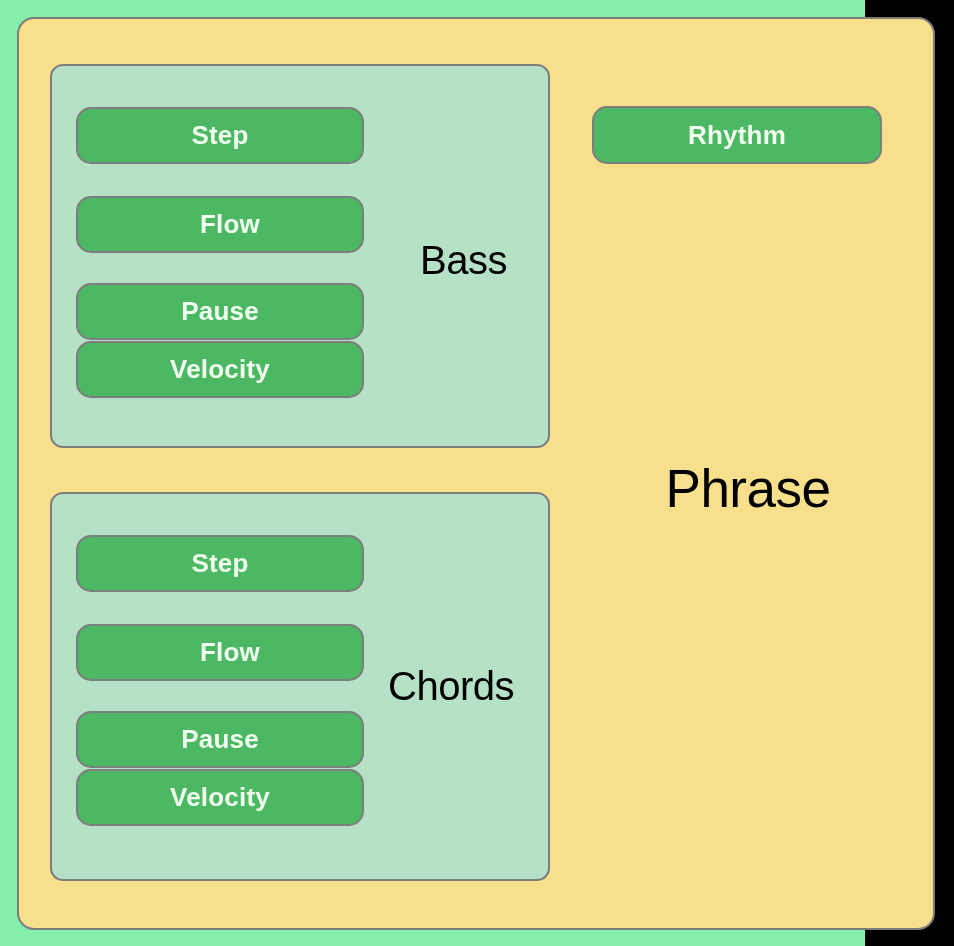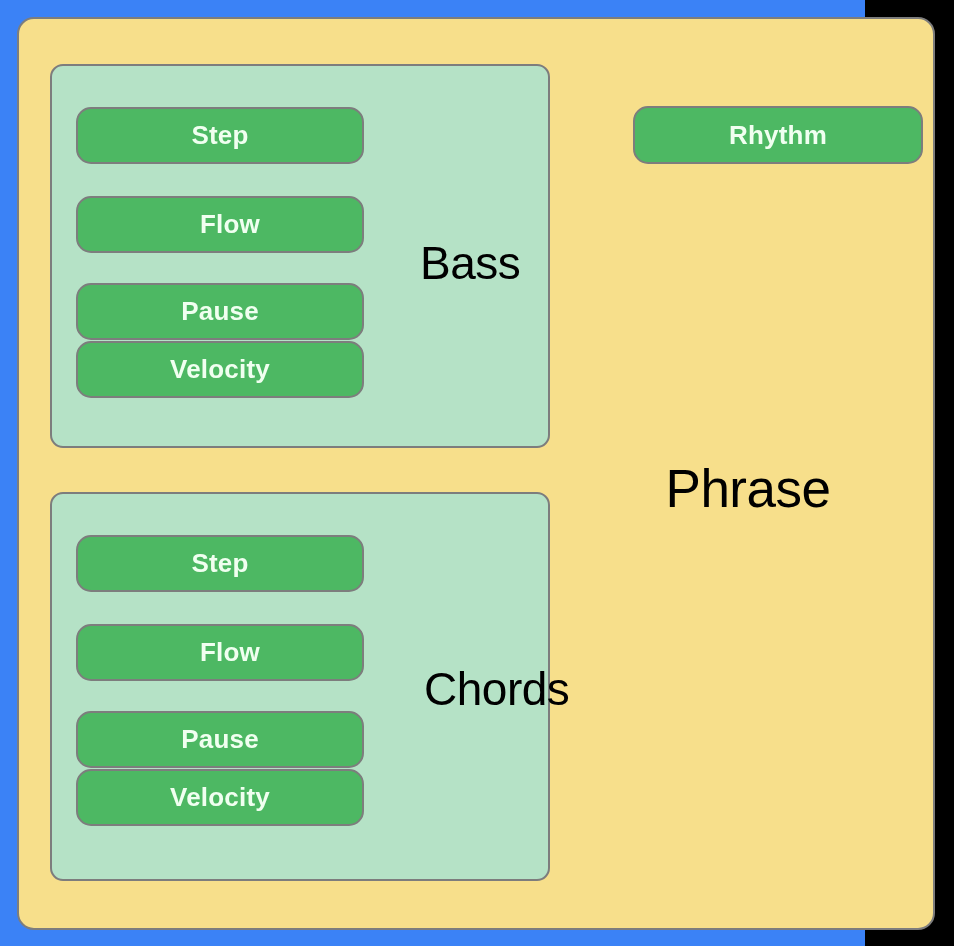--- a/index.html
+++ b/index.html
@@ -13,21 +13,21 @@
     height: 946px;
     overflow: hidden;
     font-family: "Liberation Sans", sans-serif;
     -webkit-font-smoothing: antialiased;
   }
 
   #canvas {
     position: relative;
     width: 865px;
     height: 946px;
-    background: #3b82f6;
+    background: #86efac;
   }
 
   
   .phrase-container {
     position: absolute;
     left: 17px;
     top: 17px;
     width: 918px;
     height: 913px;
     box-sizing: border-box;
@@ -65,33 +65,33 @@
     height: 384px;
   }
   .group-panel.chords {
     top: 473px;
     width: 500px;
     height: 389px;
   }
 
   .group-label {
     position: absolute;
-    font-size: 46px;
+    font-size: 40px;
     font-weight: 400;
     color: #000000;
     letter-spacing: -0.5px;
     line-height: 1;
     white-space: nowrap;
   }
   .group-label.bass-label {
     left: 368px;
     top: 174px;
   }
   .group-label.chords-label {
-    left: 372px;
+    left: 336px;
     top: 172px;
   }
 
   
   .btn {
     position: absolute;
     box-sizing: border-box;
     background: #4DB863;
     border: 2px solid #7d7d7d;
     border-radius: 15px;
@@ -112,21 +112,21 @@
     left: 24px;
     width: 288px;
     height: 57px;
   }
   .group-panel .btn.slot-0 { top: 41px; }
   .group-panel .btn.slot-1 { top: 130px; padding-left: 20px; }
   .group-panel .btn.slot-2 { top: 197px; margin-top: 20px; }
   .group-panel .btn.slot-3 { top: 275px; }
 
   .btn.rhythm {
-    left: 614px;
+    left: 573px;
     top: 87px;
     width: 290px;
     height: 58px;
   }
 </style>
 </head>
 <body>
 
 <div id="canvas">
 

